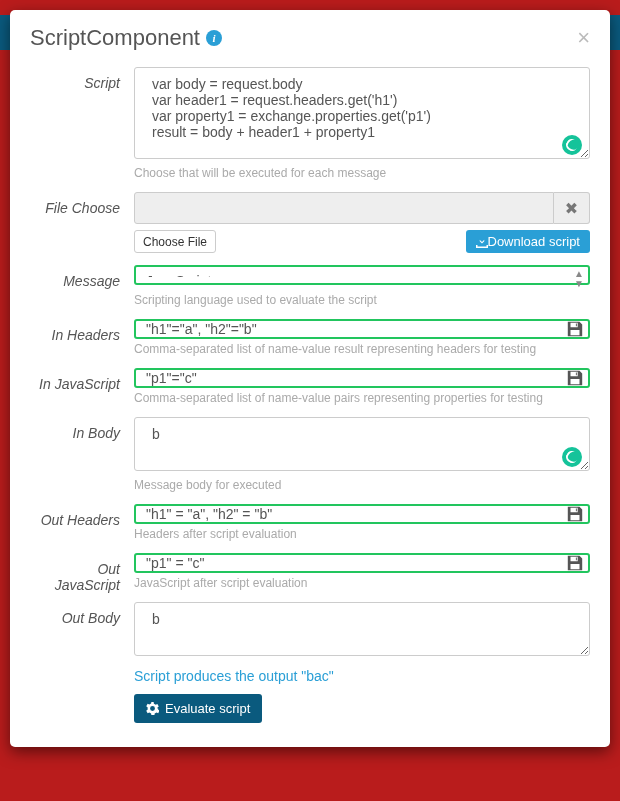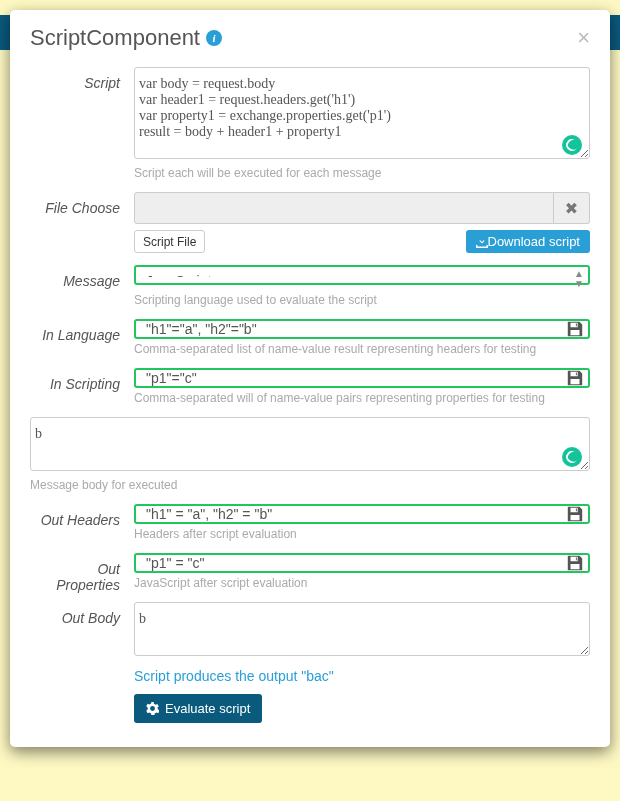--- a/index.html
+++ b/index.html
@@ -4,21 +4,21 @@
 <style>
 * { box-sizing: border-box; margin: 0; padding: 0; }
 body {
   font-family: -apple-system, "Helvetica Neue", Arial, sans-serif;
   background: #f5f5f5;
   width: 620px;
   height: 801px;
   overflow: hidden;
 }
 .backdrop {
-  background: #fef9c3;
+  background: #b91c1c;
   padding: 5px 0 0 0;
   height: 801px;
 }
 .dark-bar {
   background: #0a5a7e;
   height: 35px;
   margin-top: 10px;
 }
 .modal {
   background: #fff;
@@ -85,23 +85,23 @@
 }
 .help-text {
   font-size: 12px;
   color: #aaa;
   margin: 3px 0 8px 0;
 }
 textarea {
   width: 100%;
   border: 1px solid #ccc;
   border-radius: 3px;
-  padding: 8px 4px;
+  padding: 8px 17px;
   font-size: 14px;
-  font-family: Liberation Serif, serif;
+  font-family: Liberation Sans, sans-serif;
   color: #555;
   resize: vertical;
 }
 .script-area { height: 92px; }
 .body-area { height: 54px; }
 .input-text {
   width: 100%;
   border: 2px solid #22c55e;
   border-radius: 3px;
   padding: 6px 36px 6px 10px;
@@ -246,33 +246,33 @@
     <div class="form-row">
       <div class="form-label">Script</div>
       <div class="form-field">
         <div class="ta-wrap">
           <textarea class="script-area" style="">var body = request.body
 var header1 = request.headers.get('h1')
 var property1 = exchange.properties.get('p1')
 result = body + header1 + property1</textarea>
           <div class="grammarly"></div>
         </div>
-        <div class="help-text">Script each will be executed for each message</div>
+        <div class="help-text">Choose that will be executed for each message</div>
       </div>
     </div>
 
     <div class="form-row">
       <div class="form-label">File Choose</div>
       <div class="form-field">
         <div class="file-upload-bar">
           <div class="file-display"></div>
           <div class="file-clear">✖</div>
         </div>
         <div class="file-btn-row">
-          <button class="choose-file-btn">Script File</button>
+          <button class="choose-file-btn">Choose File</button>
           <button class="download-btn">
             <svg viewBox="0 0 16 16">
                 <path d="M8 0v8L5 5v2l3 3 3-3V5L8 8V0zM2 12v2h12v-2h2v4H0v-4z"></path>
               </svg>
             <span>Download script</span>
           </button>
         </div>
       </div>
     </div>
 
@@ -283,54 +283,55 @@
           <select class="input-text">
             <option>JavaScript</option>
           </select>
           <div class="select-caret">▲<br>▼</div>
         </div>
         <div class="help-text">Scripting language used to evaluate the script</div>
       </div>
     </div>
 
     <div class="form-row">
-      <div class="form-label">In Language</div>
+      <div class="form-label">In Headers</div>
       <div class="form-field">
         <div class="input-wrap">
           <input class="input-text" value="&quot;h1&quot;=&quot;a&quot;, &quot;h2&quot;=&quot;b&quot;" style="">
           <span class="addon-icon">
             <svg viewBox="0 0 20 20">
                 <path fill="#555" d="M2 2h13l3 3v13H2zM5 3v5h8V3zM11 4h1v3h-1zM5 11v6h10v-6z"></path>
                 <rect fill="#fff" x="6" y="12" width="8" height="1"></rect>
                 <rect fill="#fff" x="6" y="14" width="8" height="1"></rect>
               </svg>
           </span>
         </div>
         <div class="help-text">Comma-separated list of name-value result representing headers for testing</div>
       </div>
     </div>
 
     <div class="form-row">
-      <div class="form-label">In Scripting</div>
+      <div class="form-label">In JavaScript</div>
       <div class="form-field">
         <div class="input-wrap">
           <input class="input-text" value="&quot;p1&quot;=&quot;c&quot;" style="">
           <span class="addon-icon">
             <svg viewBox="0 0 20 20">
                 <path fill="#555" d="M2 2h13l3 3v13H2zM5 3v5h8V3zM11 4h1v3h-1zM5 11v6h10v-6z"></path>
                 <rect fill="#fff" x="6" y="12" width="8" height="1"></rect>
                 <rect fill="#fff" x="6" y="14" width="8" height="1"></rect>
               </svg>
           </span>
         </div>
-        <div class="help-text">Comma-separated will of name-value pairs representing properties for testing</div>
-      </div>
-    </div>
-
-    <div class="form-row">
+        <div class="help-text">Comma-separated list of name-value pairs representing properties for testing</div>
+      </div>
+    </div>
+
+    <div class="form-row">
+      <div class="form-label">In Body</div>
       <div class="form-field">
         <div class="ta-wrap">
           <textarea class="body-area" style="">b</textarea>
           <div class="grammarly"></div>
         </div>
         <div class="help-text">Message body for executed</div>
       </div>
     </div>
 
     <div class="form-row">
@@ -344,21 +345,21 @@
                 <rect fill="#fff" x="6" y="12" width="8" height="1"></rect>
                 <rect fill="#fff" x="6" y="14" width="8" height="1"></rect>
               </svg>
           </span>
         </div>
         <div class="help-text">Headers after script evaluation</div>
       </div>
     </div>
 
     <div class="form-row">
-      <div class="form-label">Out Properties</div>
+      <div class="form-label">Out JavaScript</div>
       <div class="form-field">
         <div class="input-wrap">
           <input class="input-text" value="&quot;p1&quot; = &quot;c&quot;" style="">
           <span class="addon-icon">
             <svg viewBox="0 0 20 20">
                 <path fill="#555" d="M2 2h13l3 3v13H2zM5 3v5h8V3zM11 4h1v3h-1zM5 11v6h10v-6z"></path>
                 <rect fill="#fff" x="6" y="12" width="8" height="1"></rect>
                 <rect fill="#fff" x="6" y="14" width="8" height="1"></rect>
               </svg>
           </span>

